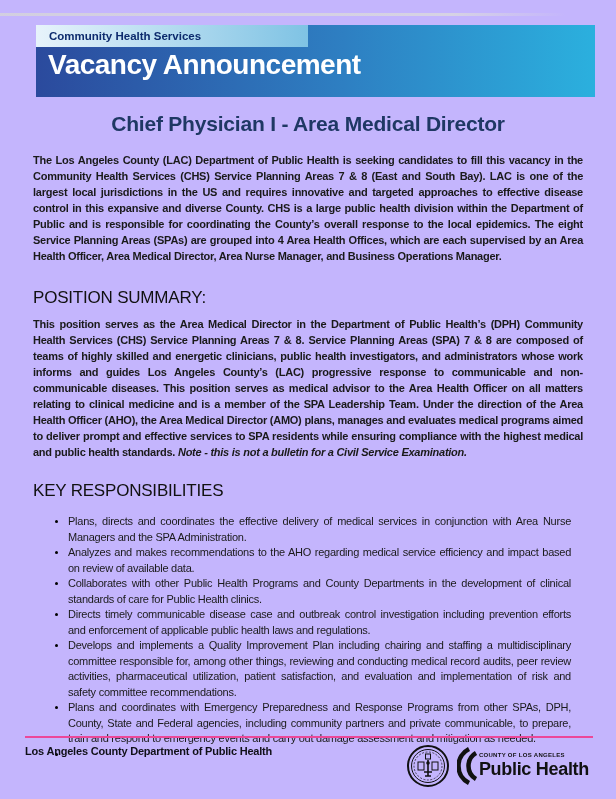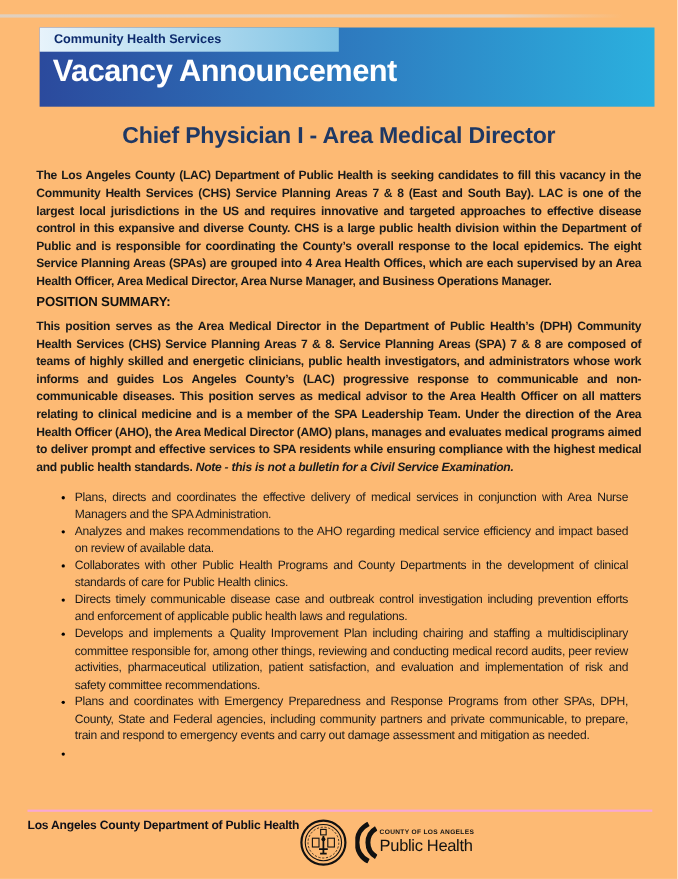--- a/index.html
+++ b/index.html
@@ -1,19 +1,19 @@
 <!DOCTYPE html>
 <html style="--banner-left: #2b4a9d; --banner-right: #2bb0de; --tab-left: #e7f3fb; --tab-right: #7fc3e4; --tab-text: #0d2b6d; --title-color: #1f3864;"><head>
 <meta charset="utf-8">
 <style>
   html,body{margin:0;padding:0;background:#ffffff;}
   .page{
     position:relative;
     width:616px;height:799px;
-    background:#fdba74;
+    background:#c4b5fd;
     font-family:"Liberation Sans",sans-serif;
     color:#1a1a1a;
     overflow:hidden;
   }
   
   .top-smudge{
     position:absolute;top:13px;left:0;width:566px;height:3px;
     background:linear-gradient(to right,#d7d7d7 0%,#dcdcdc 80%,rgba(220,220,220,0) 100%);
     opacity:.75;
   }
@@ -49,53 +49,53 @@
   }
   .body-text{
     margin:0;
     font-size:11px;line-height:16px;
     letter-spacing:-.25px;
     text-align:justify;
     color:#1a1a1a;
     font-weight:bold;
   }
   .section-heading{
-    margin:3px 0 8px 0;
-    font-size:12px;font-weight:bold;color:#111111;
+    margin:24px 0 8px 0;
+    font-size:17px;font-weight:normal;color:#111111;
     letter-spacing:-.2px;
   }
   .section-heading.key{margin-top:21px;margin-bottom:13px;}
   .note-italic{font-style:italic;}
   ul.resp-list{
     margin:12px;padding:0 0 0 23px;
   }
   ul.resp-list li{
     font-size:11px;line-height:15.5px;
     letter-spacing:-.25px;
     text-align:justify;
     margin:0;padding:0;
   }
   ul.resp-list li::marker{color:#000;font-size:10px;}
   
   .footer{
     position:absolute;left:25px;top:736px;width:568px;
-    border-top:2px solid #f9a8d4;
+    border-top:2px solid #ec4899;
     padding-top:6px;
-    display:flex;align-items:flex-start;
+    display:flex;justify-content:space-between;align-items:flex-start;
   }
   .footer-text div{
     font-size:11px;font-weight:bold;color:#101018;line-height:15px;letter-spacing:-.2px;
   }
   .logos{display:flex;align-items:center;gap:7px;margin-top:-2px;margin-right:4px;}
   .seal{width:44px;height:48px;}
   .ph-logo{display:flex;align-items:center;}
   .ph-brackets{width:20px;height:38px;margin-right:2px;}
   .ph-text{display:flex;flex-direction:column;justify-content:center;}
   .ph-small{font-size:6px;font-weight:bold;color:#111;letter-spacing:.3px;text-transform:uppercase;}
-  .ph-main{font-size:15px;font-weight:normal;color:#111;letter-spacing:-.3px;margin-top:1px;}
+  .ph-main{font-size:18px;font-weight:bold;color:#111;letter-spacing:-.3px;margin-top:1px;}
 </style>
 </head>
 <body>
 
 <div class="page">
 
   <div class="top-smudge"></div>
 
   <header class="banner">
     <div class="dept-tab">
@@ -105,20 +105,21 @@
   </header>
 
   <main class="content">
     <h2 class="job-title">Chief Physician I - Area Medical Director</h2>
 
     <p class="body-text">The Los Angeles County (LAC) Department of Public Health is seeking candidates to fill this vacancy in the Community Health Services (CHS) Service Planning Areas 7 &amp; 8 (East and South Bay).  LAC is one of the largest local jurisdictions in the US and requires innovative and targeted approaches to effective disease control in this expansive and diverse County. CHS is a large public health division within the Department of Public and is responsible for coordinating the County’s overall response to the local epidemics. The eight Service Planning Areas (SPAs) are grouped into 4 Area Health Offices, which are each supervised by an Area Health Officer, Area Medical Director, Area Nurse Manager, and Business Operations Manager.</p>
 
     <h3 class="section-heading">POSITION SUMMARY:</h3>
     <p class="body-text"><span>This position serves as the Area Medical Director in the Department of Public Health’s (DPH) Community Health Services (CHS) Service Planning Areas 7 &amp; 8. Service Planning Areas (SPA) 7 &amp; 8 are composed of teams of highly skilled and energetic clinicians, public health investigators, and administrators whose work informs and guides Los Angeles County’s (LAC) progressive response to communicable and non-communicable diseases.  This position serves as medical advisor to the Area Health Officer on all matters relating to clinical medicine and is a member of the SPA Leadership Team.  Under the direction of the Area Health Officer (AHO), the Area Medical Director (AMO) plans, manages and evaluates medical programs aimed to deliver prompt and effective services to SPA residents while ensuring compliance with the highest medical and public health standards. </span><em class="note-italic">Note - this is not a bulletin for a Civil Service Examination.</em></p>
 
+    <h3 class="section-heading key">KEY RESPONSIBILITIES</h3>
     <ul class="resp-list">
         <li>Plans, directs and coordinates the effective delivery of medical services in conjunction with Area Nurse Managers and the SPA Administration.</li>
         <li>Analyzes and makes recommendations to the AHO regarding medical service efficiency and impact based on review of available data.</li>
         <li>Collaborates with other Public Health Programs and County Departments in the development of clinical standards of care for Public Health clinics.</li>
         <li>Directs timely communicable disease case and outbreak control investigation including prevention efforts and enforcement of applicable public health laws and regulations.</li>
         <li>Develops and implements a Quality Improvement Plan including chairing and staffing a multidisciplinary committee responsible for, among other things, reviewing and conducting medical record audits, peer review activities, pharmaceutical utilization, patient satisfaction, and evaluation and implementation of risk and safety committee recommendations.</li>
         <li>Plans and coordinates with Emergency Preparedness and Response Programs from other SPAs, DPH, County, State and Federal agencies, including community partners and private communicable, to prepare, train and respond to emergency events and carry out damage assessment and mitigation as needed.</li>
         <li></li>
       </ul>
   </main>

